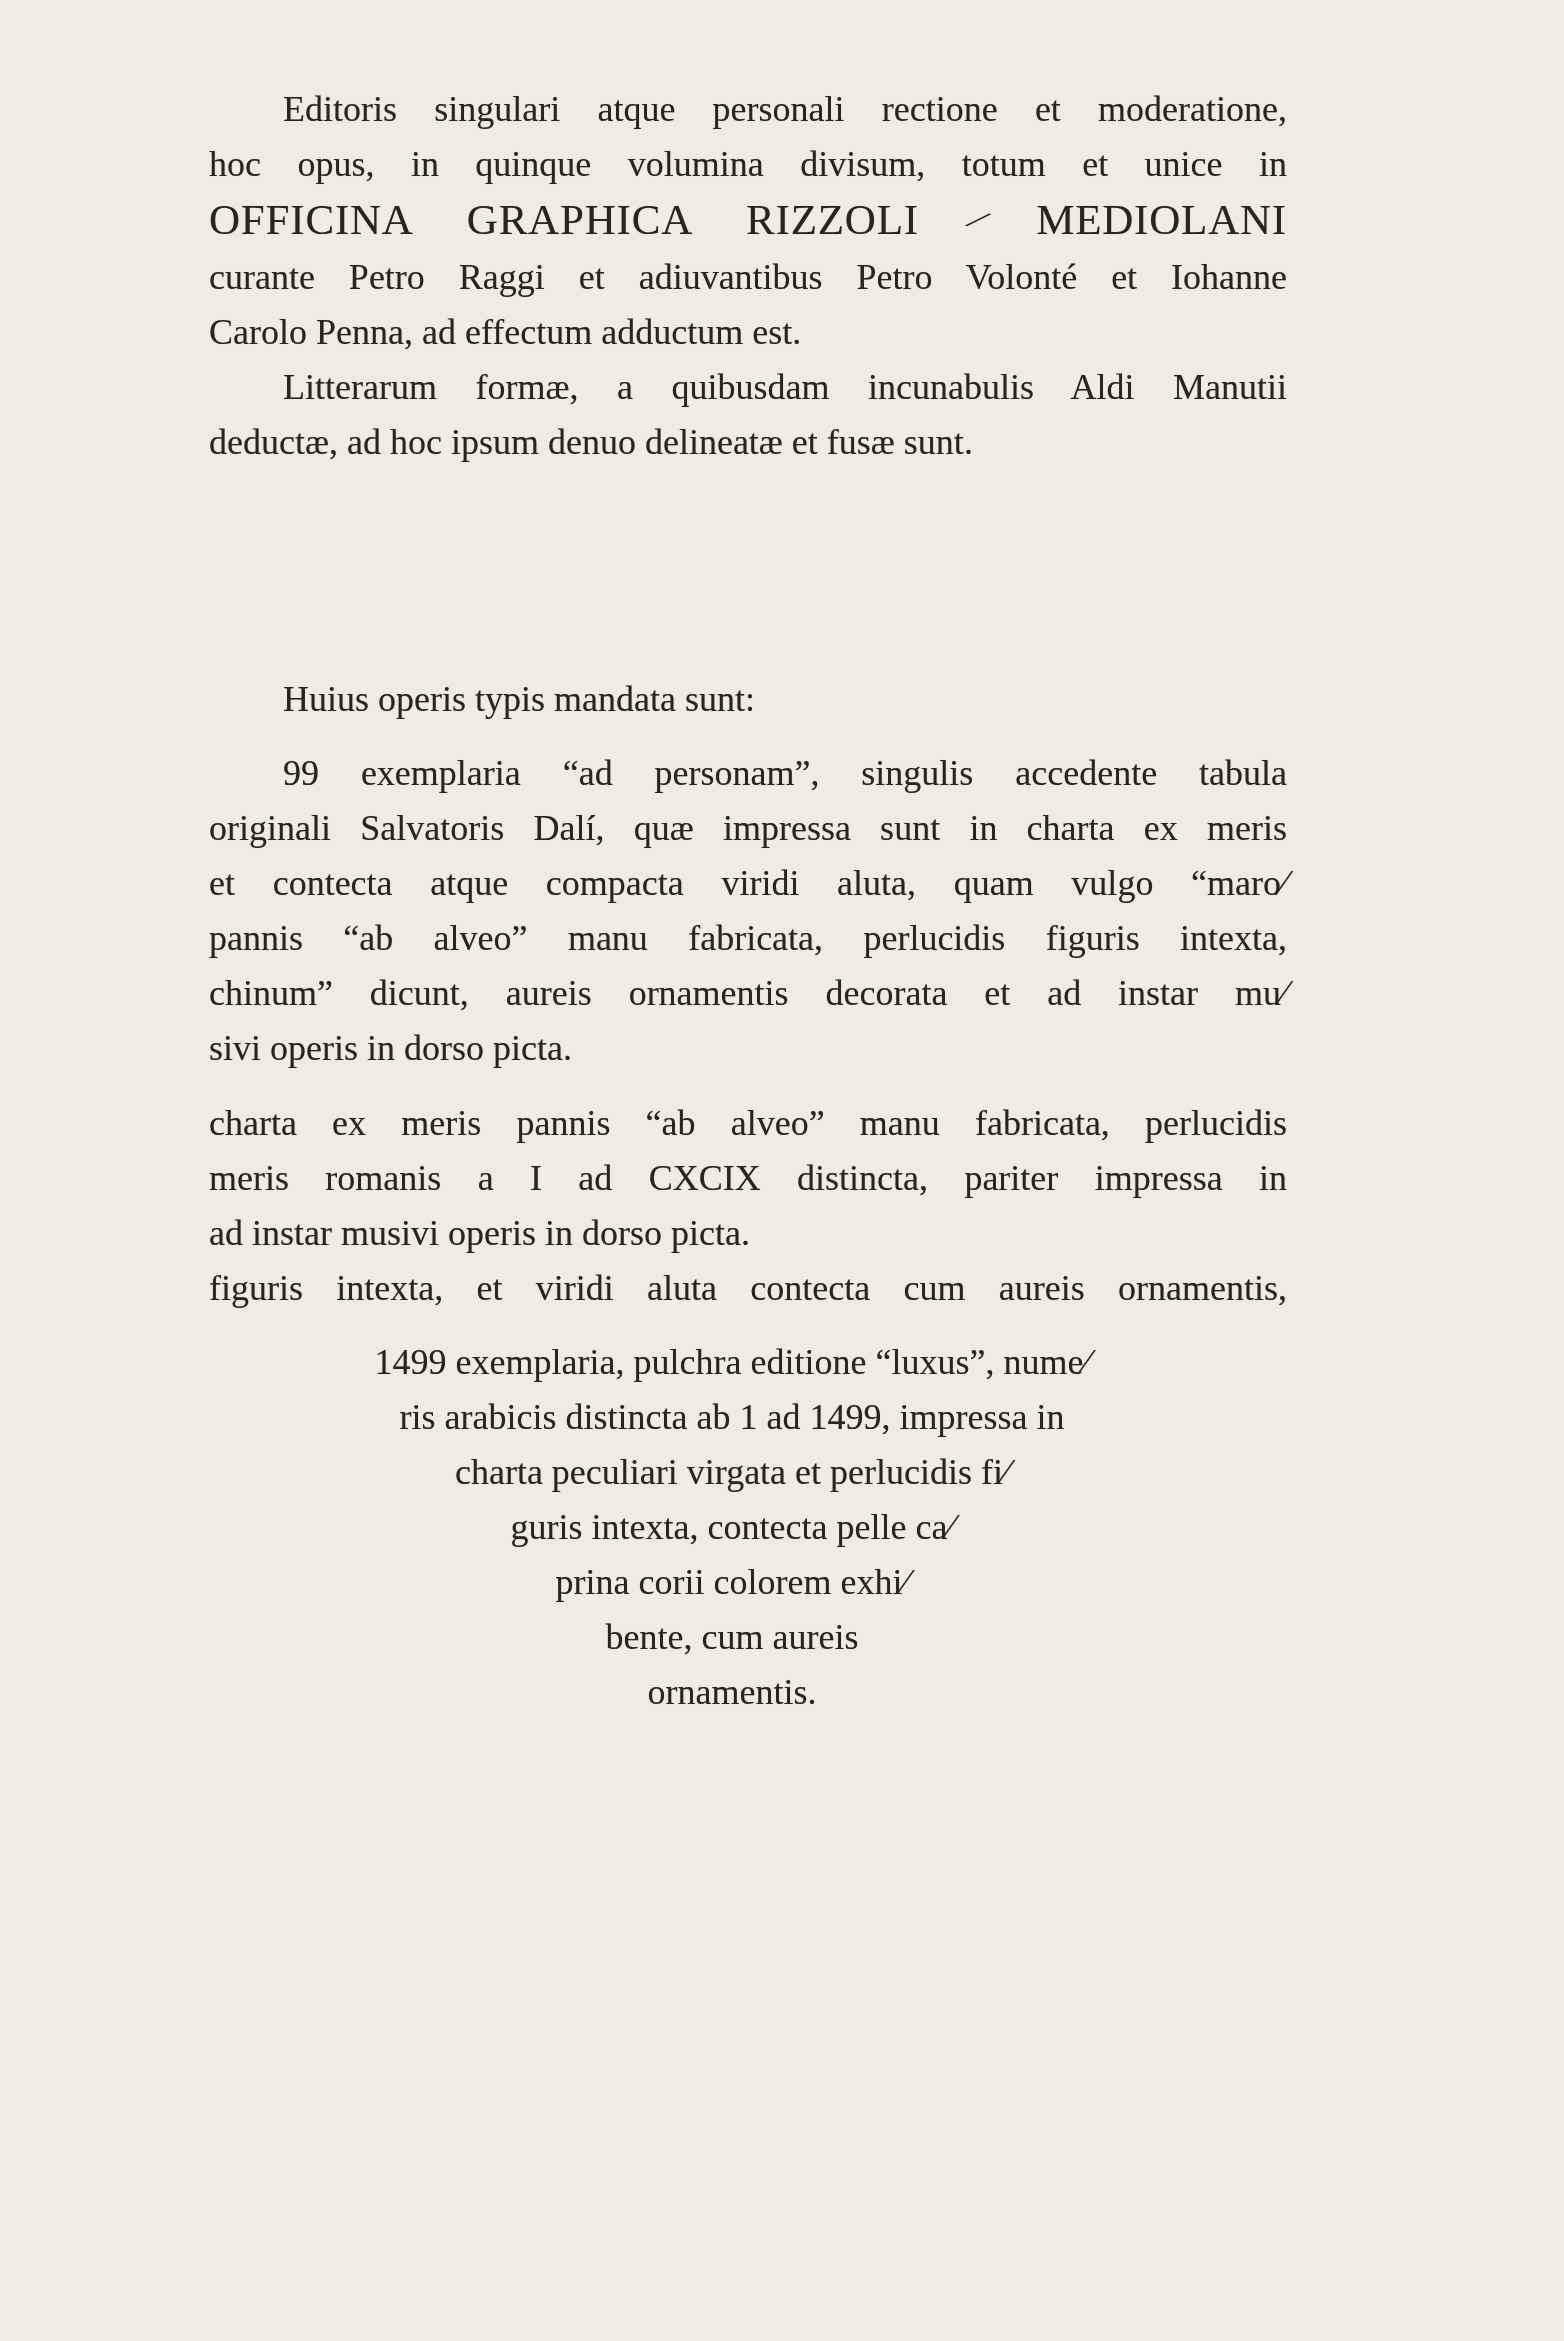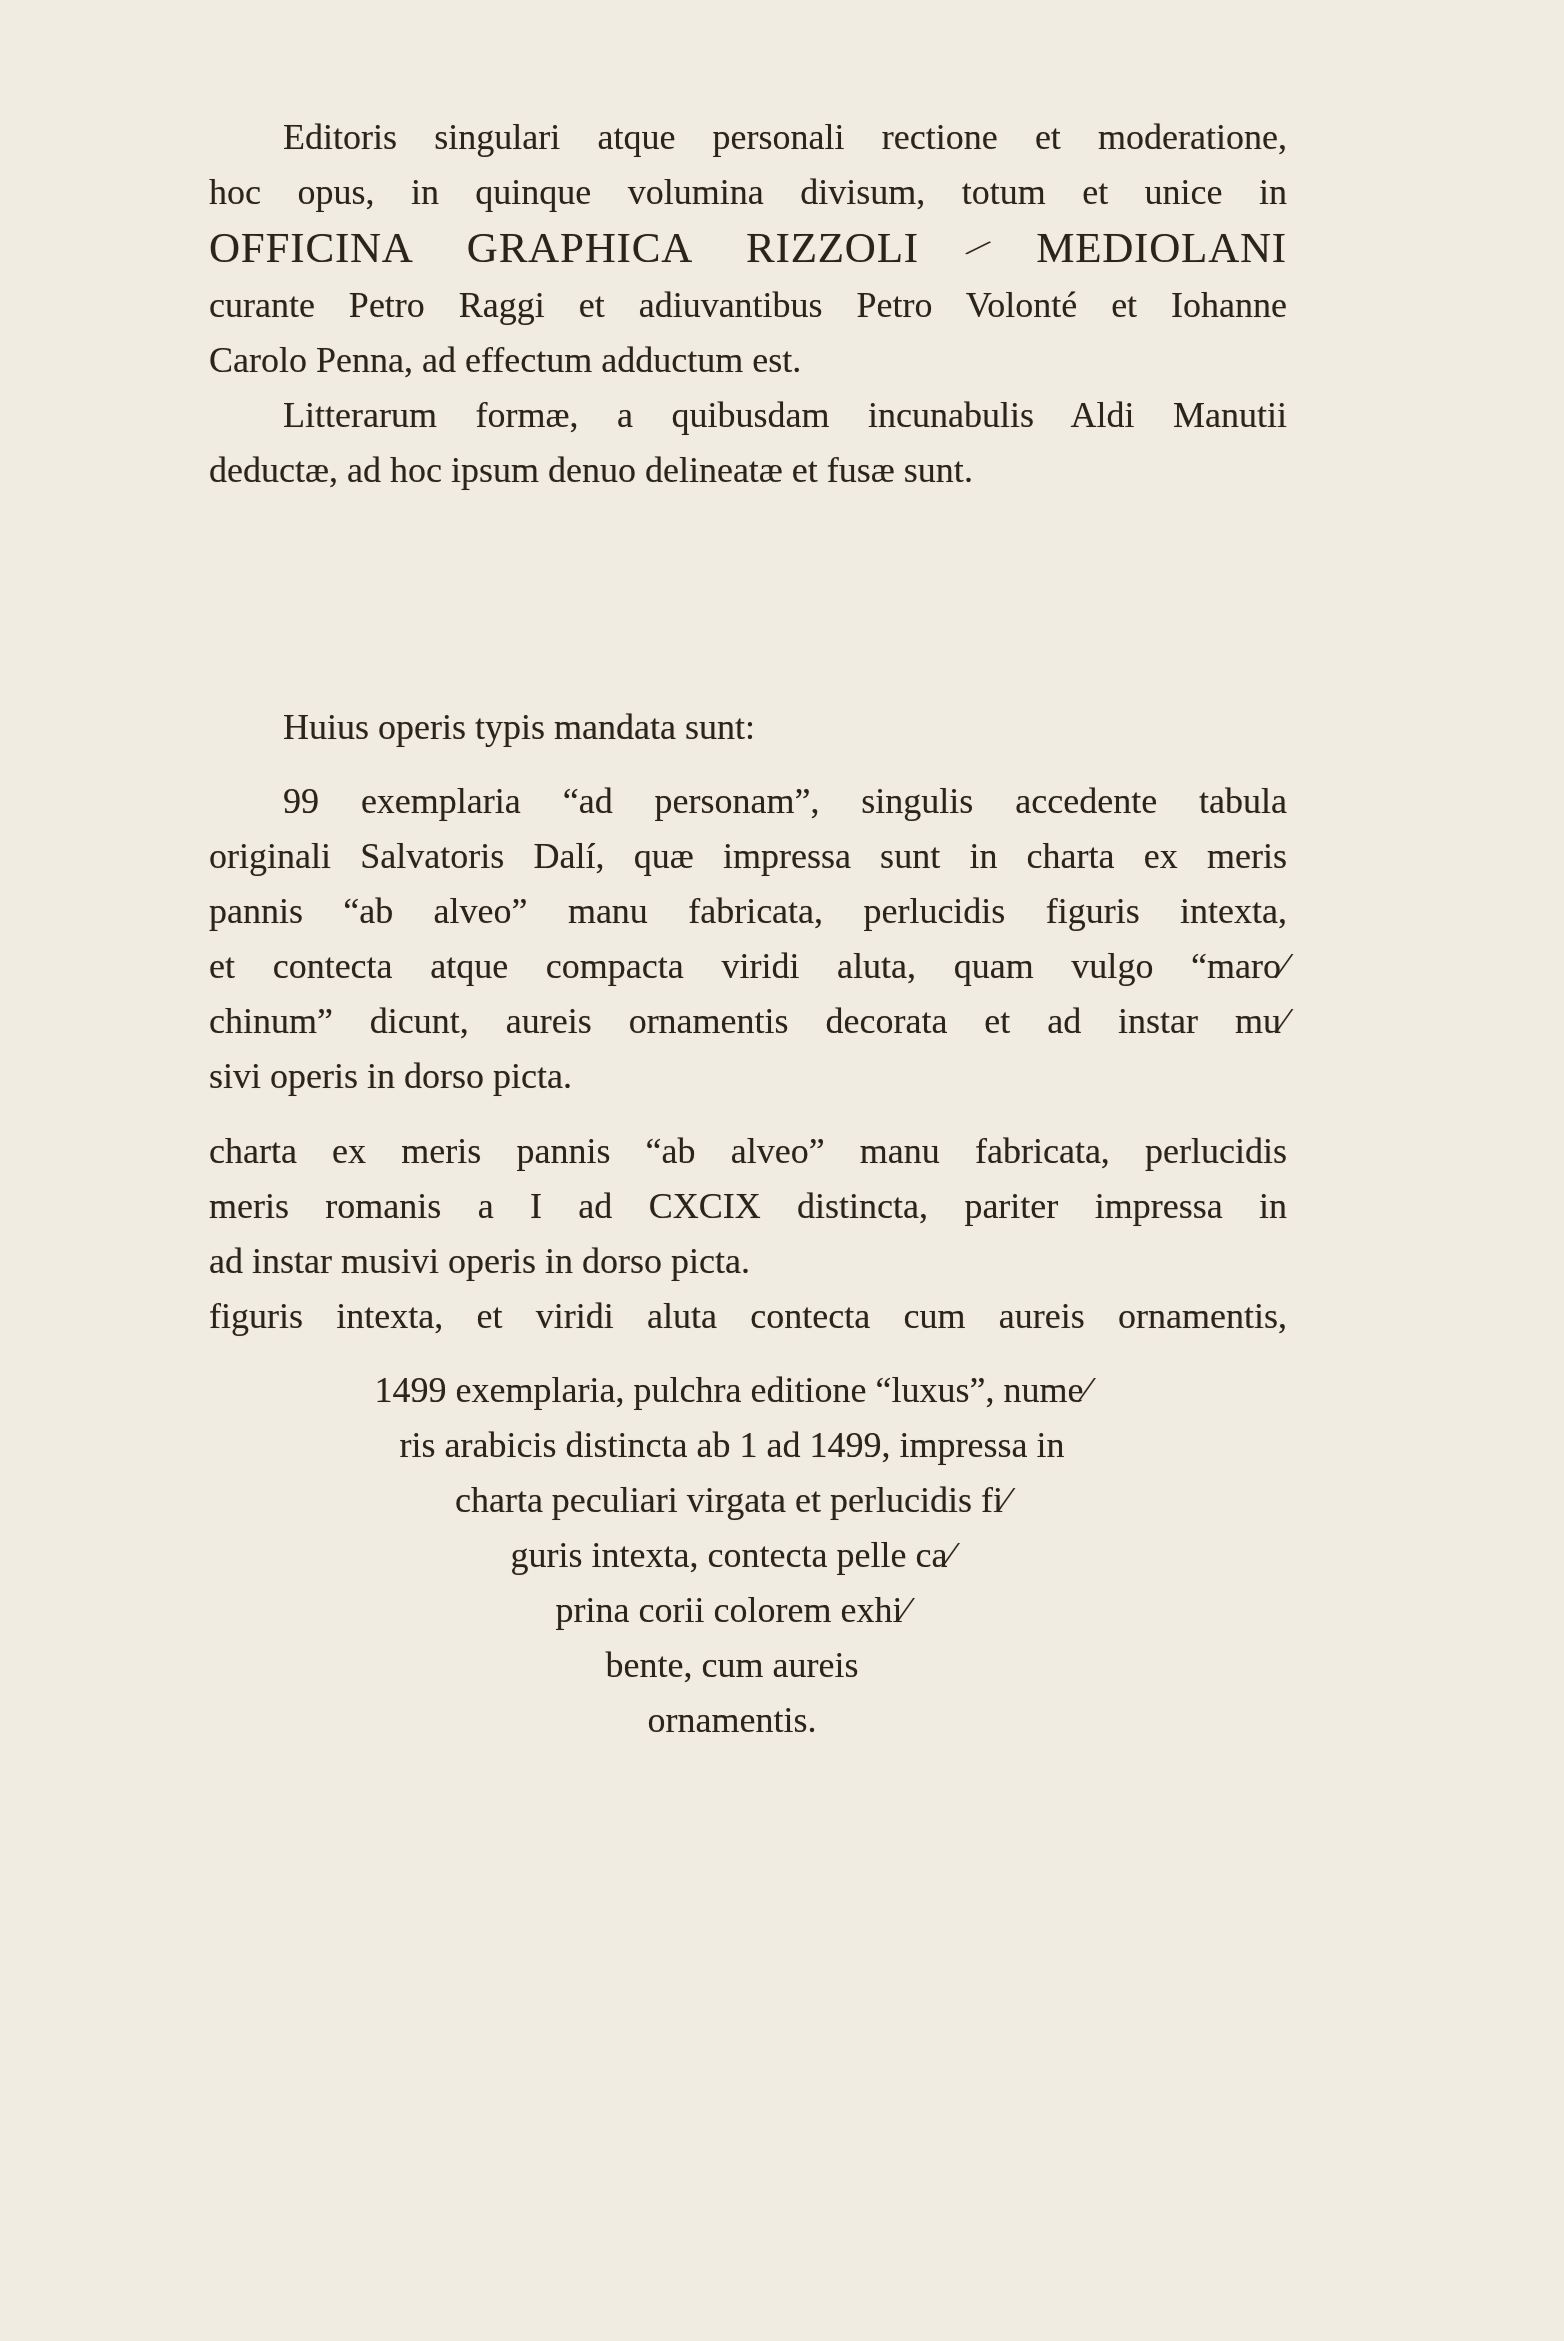--- a/index.html
+++ b/index.html
@@ -9,21 +9,21 @@
   body {
     width: 1565px;
     height: 2342px;
     background: #f1ece2;
     overflow: hidden;
   }
   .page {
     box-sizing: border-box;
     width: 1565px;
     height: 1714px;
-    padding: 110px 278px 0 209px;
+    padding: 82px 278px 0 209px;
     font-family: "Liberation Serif", "DejaVu Serif", serif;
     color: #2a241b;
     text-shadow: 0 0 0.8px rgba(42, 36, 27, 0.35);
   }
   .line {
     font-size: 36px;
     line-height: 55px;
     text-align: justify;
     text-align-last: justify;
     text-justify: inter-word;
@@ -86,22 +86,22 @@
     <div class="line last">deductæ, ad hoc ipsum denuo delineatæ et fusæ sunt.</div>
   </div>
 
   <div class="gap-heading">
     <div class="line left indent">Huius operis typis mandata sunt:</div>
   </div>
 
   <div class="para-gap">
     <div class="line indent">99 exemplaria “ad personam”, singulis accedente tabula</div>
     <div class="line">originali Salvatoris Dalí, quæ impressa sunt in charta ex meris</div>
+    <div class="line">et contecta atque compacta viridi aluta, quam vulgo “maro⁄</div>
     <div class="line">pannis “ab alveo” manu fabricata, perlucidis figuris intexta,</div>
-    <div class="line">et contecta atque compacta viridi aluta, quam vulgo “maro⁄</div>
     <div class="line">chinum” dicunt, aureis ornamentis decorata et ad instar mu⁄</div>
     <div class="line last">sivi operis in dorso picta.</div>
   </div>
 
   <div class="para-gap">
     <div class="line">charta ex meris pannis “ab alveo” manu fabricata, perlucidis</div>
     <div class="line">meris romanis a I ad CXCIX distincta, pariter impressa in</div>
     <div class="line last">ad instar musivi operis in dorso picta.</div>
     <div class="line">figuris intexta, et viridi aluta contecta cum aureis ornamentis,</div>
   </div>

